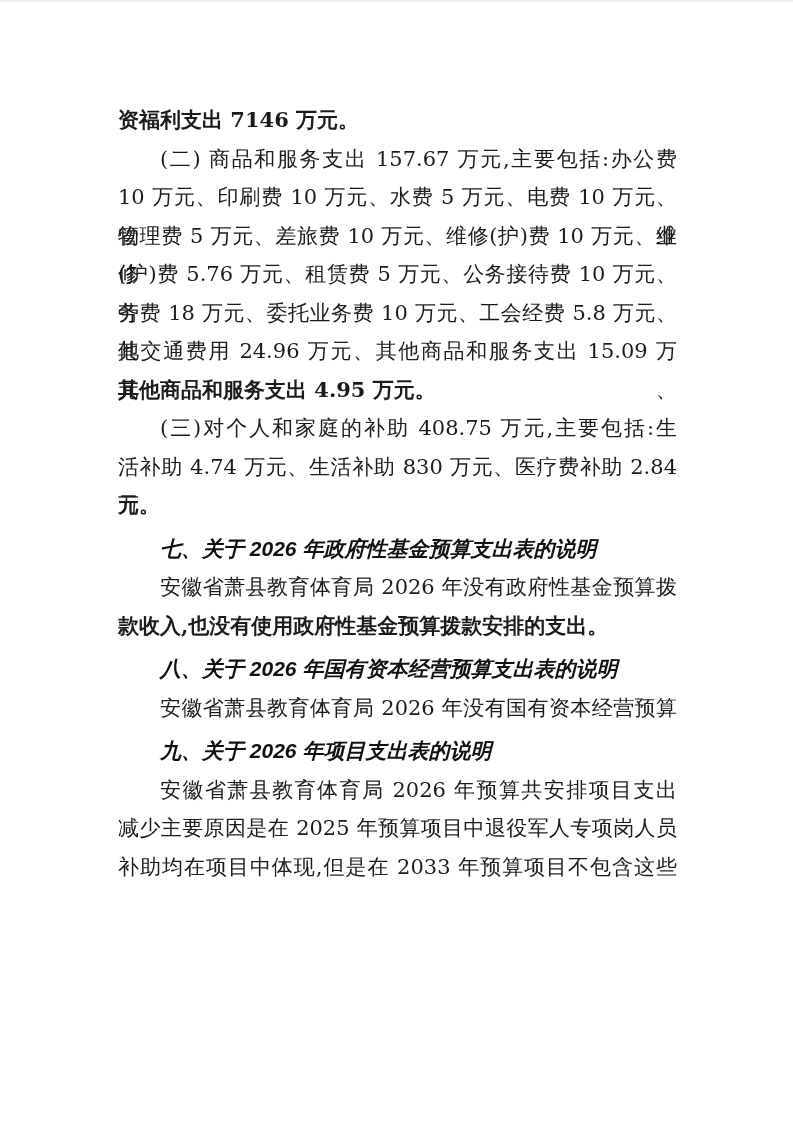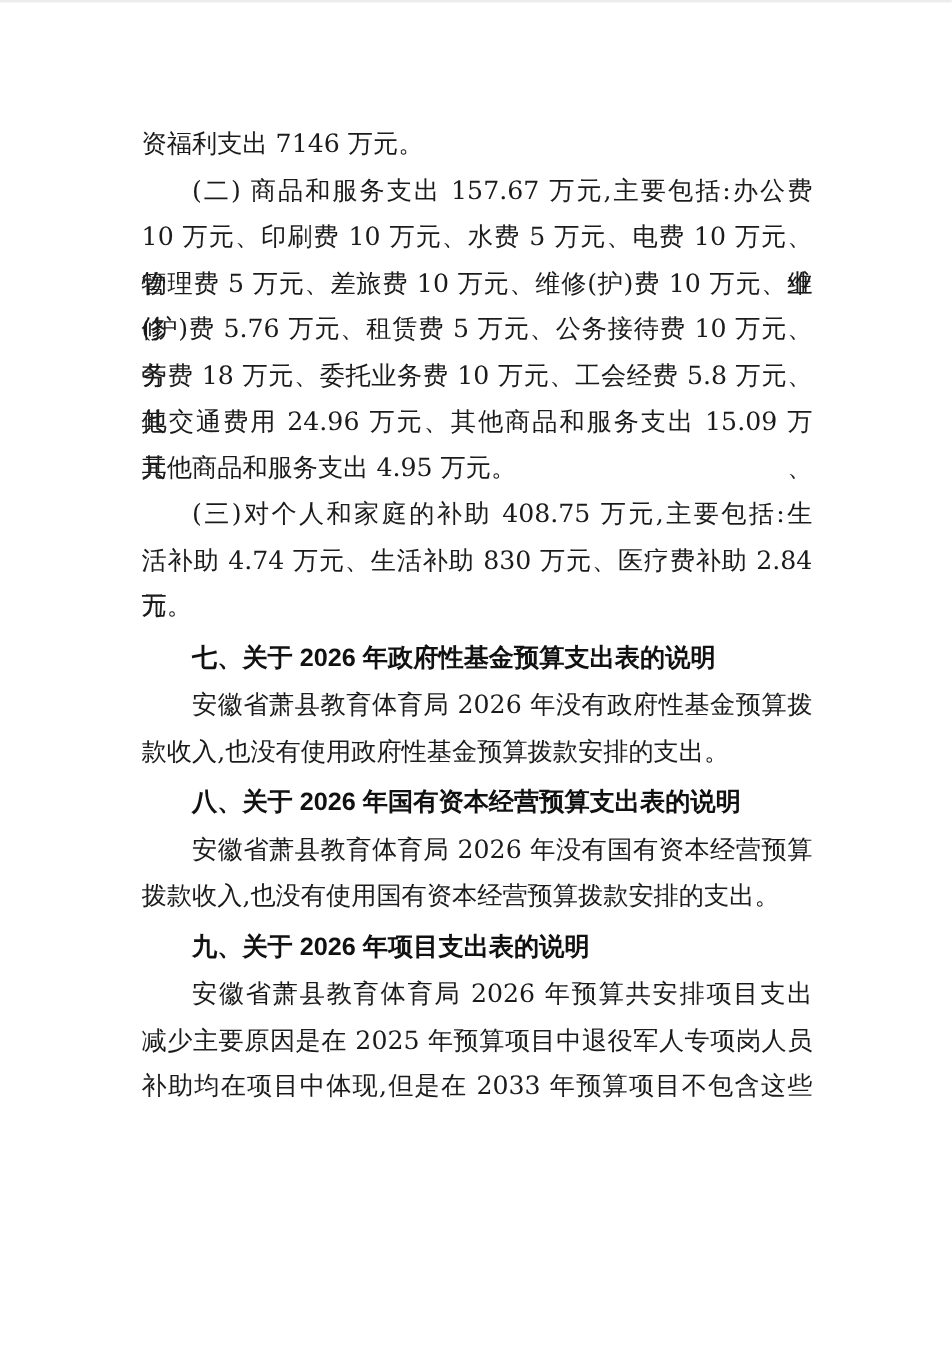--- a/index.html
+++ b/index.html
@@ -43,31 +43,33 @@
     white-space: normal;
     overflow: visible;
   }
   .line.justify {
     text-align-last: justify;
     -moz-text-align-last: justify;
   }
   .line.noj {
     text-align: right;
     text-align-last: left;
+    font-weight: bold;
   }
   .line.indent {
     padding-left: 42px;
   }
   .line.heading {
     font-family: "Liberation Sans", "DejaVu Sans", sans-serif;
     font-weight: 700;
     color: #111111;
     margin-top: 5px;
     text-align: center;
     text-align-last: left;
+    font-style: italic;
   }
 </style>
 </head>
 <body>
 
 <div class="page">
   <div class="top-edge"></div>
   <div class="content" id="content">
       <div class="line noj">资福利支出 7146 万元。</div>
       <div class="line justify indent">(二) 商品和服务支出 157.67 万元,主要包括:办公费</div>
@@ -78,19 +80,18 @@
       <div class="line justify">他交通费用 24.96 万元、其他商品和服务支出 15.09 万元、</div>
       <div class="line noj">其他商品和服务支出 4.95 万元。</div>
       <div class="line justify indent">(三)对个人和家庭的补助 408.75 万元,主要包括:生</div>
       <div class="line justify">活补助 4.74 万元、生活补助 830 万元、医疗费补助 2.84 万</div>
       <div class="line noj">元。</div>
       <div class="line heading noj indent">七、关于 2026 年政府性基金预算支出表的说明</div>
       <div class="line justify indent">安徽省萧县教育体育局 2026 年没有政府性基金预算拨</div>
       <div class="line noj">款收入,也没有使用政府性基金预算拨款安排的支出。</div>
       <div class="line heading noj indent">八、关于 2026 年国有资本经营预算支出表的说明</div>
       <div class="line justify indent">安徽省萧县教育体育局 2026 年没有国有资本经营预算</div>
-      <div class="line noj">拨款收入,也没有使用国有资本经营预算拨款安排的支出。</div>
       <div class="line heading noj indent">九、关于 2026 年项目支出表的说明</div>
       <div class="line justify indent">安徽省萧县教育体育局 2026 年预算共安排项目支出</div>
       <div class="line justify">减少主要原因是在 2025 年预算项目中退役军人专项岗人员</div>
       <div class="line justify">补助均在项目中体现,但是在 2033 年预算项目不包含这些</div>
     </div>
 </div>
 
 </body></html>

